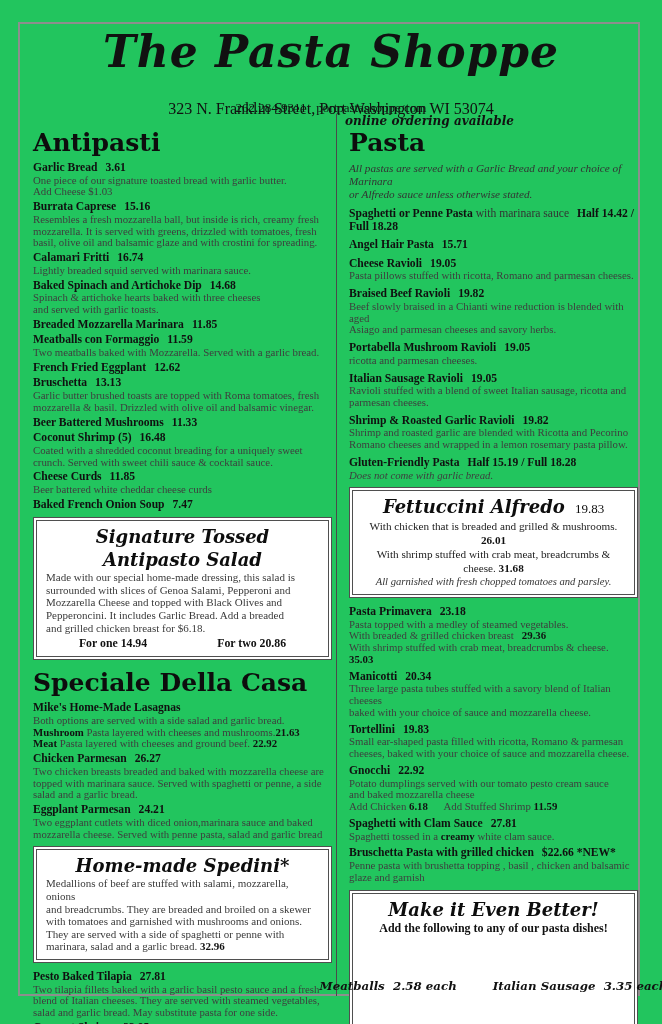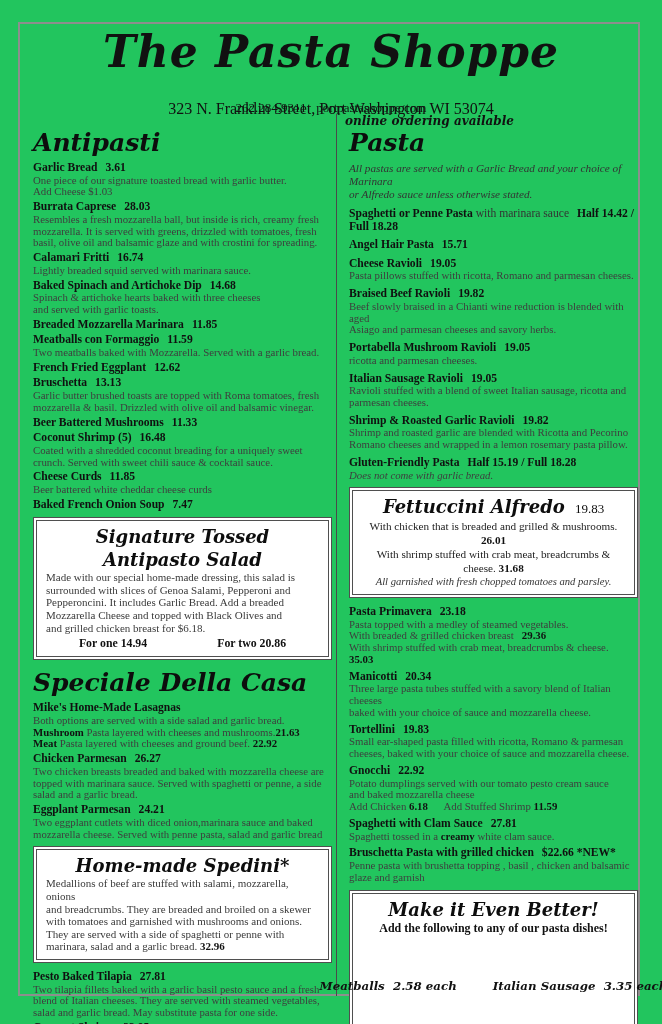--- a/index.html
+++ b/index.html
@@ -14,21 +14,21 @@
         font-size:44px;line-height:56px;letter-spacing:1px;color:#111;}
   .addr{position:absolute;top:100px;left:0;width:662px;text-align:center;font-size:16px;color:#111;}
   .phone{position:absolute;top:100px;left:0;width:662px;text-align:center;font-size:13px;color:#111;white-space:pre;}
   .online{position:absolute;top:114px;left:345px;width:220px;text-align:left;
         font-family:"DejaVu Serif",serif;font-style:italic;font-weight:bold;font-size:12px;color:#111;}
 
   .col{position:absolute;top:128px;}
   .col-left{left:33px;width:299px;}
   .col-right{left:349px;width:289px;}
 
-  .script-h{font-family:"DejaVu Serif",serif;font-style:italic;font-weight:bold;
+  .script-h{font-family:"DejaVu Serif",serif;font-weight:bold;
         font-size:25px;line-height:30px;margin-bottom:4px;color:#0d0d0d;}
 
   .intro{font-style:italic;font-size:11.2px;line-height:13px;color:#333;margin-bottom:7px;}
   .intro div{white-space:pre-wrap;}
 
   .mi{margin-bottom:3px;}
   .col-right .items-a .mi{margin-bottom:6px;}
   .col-right .items-b .mi{margin-bottom:5px;}
   .mi-t{font-size:11.6px;line-height:12.6px;font-weight:bold;color:#101010;}
   .mi-t .mid{font-weight:normal;color:#333;}
@@ -69,21 +69,21 @@
 
   <div class="col col-left">
     <div class="script-h">Antipasti</div>
     <div class="items">
         <div class="mi">
           <div class="mi-t"><span>Garlic Bread</span><span class="pr">3.61</span></div>
           <div class="desc">One piece of our signature toasted bread with garlic butter.</div>
           <div class="desc">Add Cheese $1.03</div>
         </div>
         <div class="mi">
-          <div class="mi-t"><span>Burrata Caprese</span><span class="pr">28.03</span></div>
+          <div class="mi-t"><span>Burrata Caprese</span><span class="pr">15.16</span></div>
           <div class="desc">Resembles a fresh mozzarella ball, but inside is rich, creamy fresh</div>
           <div class="desc">mozzarella. It is served with greens, drizzled with tomatoes, fresh</div>
           <div class="desc">basil, olive oil and balsamic glaze and with crostini for spreading.</div>
         </div>
         <div class="mi">
           <div class="mi-t"><span>Calamari Fritti</span><span class="pr">16.74</span></div>
           <div class="desc">Lightly breaded squid served with marinara sauce.</div>
         </div>
         <div class="mi">
           <div class="mi-t"><span>Baked Spinach and Artichoke Dip</span><span class="pr">14.68</span></div>
@@ -119,22 +119,22 @@
         </div>
         <div class="mi">
           <div class="mi-t"><span>Baked French Onion Soup</span><span class="pr">7.47</span></div>
         </div>
       </div>
 
     <div class="box">
       <div class="box-h">Signature Tossed Antipasto Salad</div>
       <div class="box-line">Made with our special home-made dressing, this salad is</div>
       <div class="box-line">surrounded with slices of Genoa Salami, Pepperoni and</div>
+      <div class="box-line">Mozzarella Cheese and topped with Black Olives and</div>
       <div class="box-line">Pepperoncini. It includes Garlic Bread. Add a breaded</div>
-      <div class="box-line">Mozzarella Cheese and topped with Black Olives and</div>
       <div class="box-line">and grilled chicken breast for $6.18.</div>
       <div class="salad-prices">
         <span>For one 14.94</span>
         <span>For two 20.86</span>
       </div>
     </div>
 
     <div class="script-h">Speciale Della Casa</div>
     <div class="items">
         <div class="mi">

